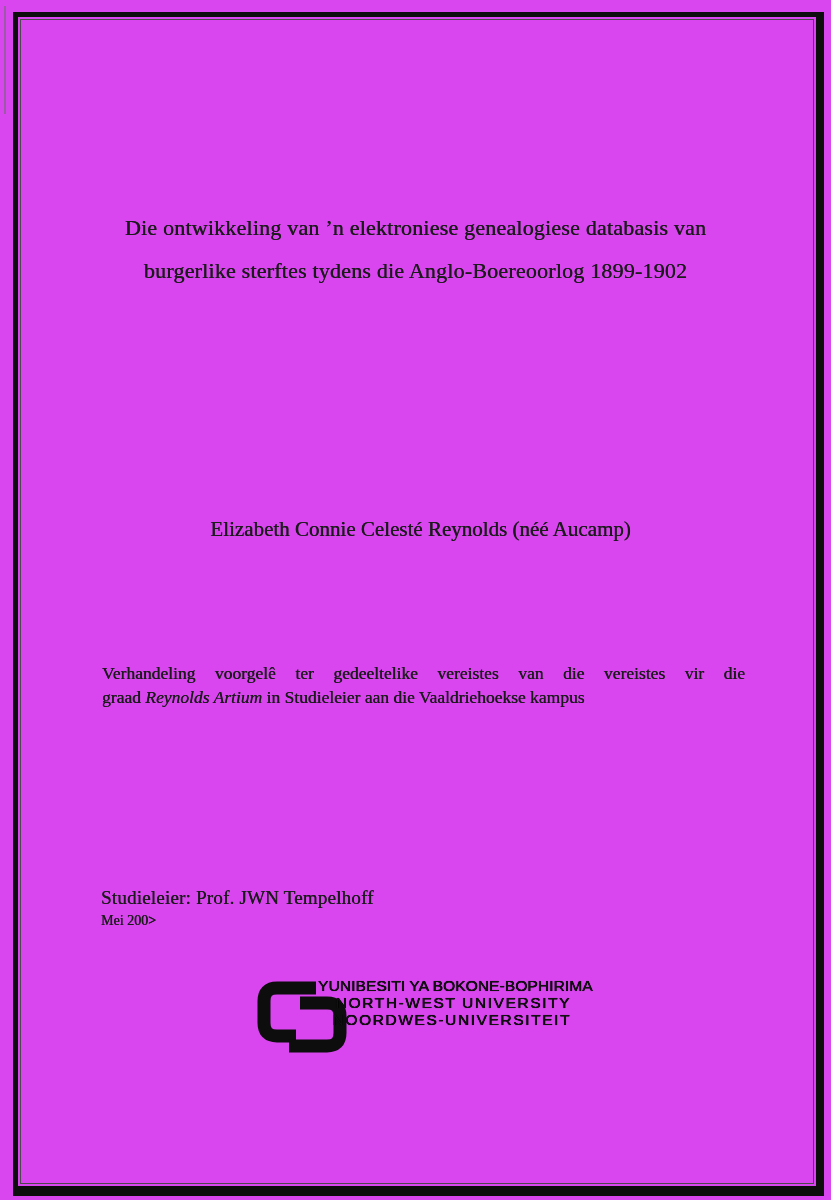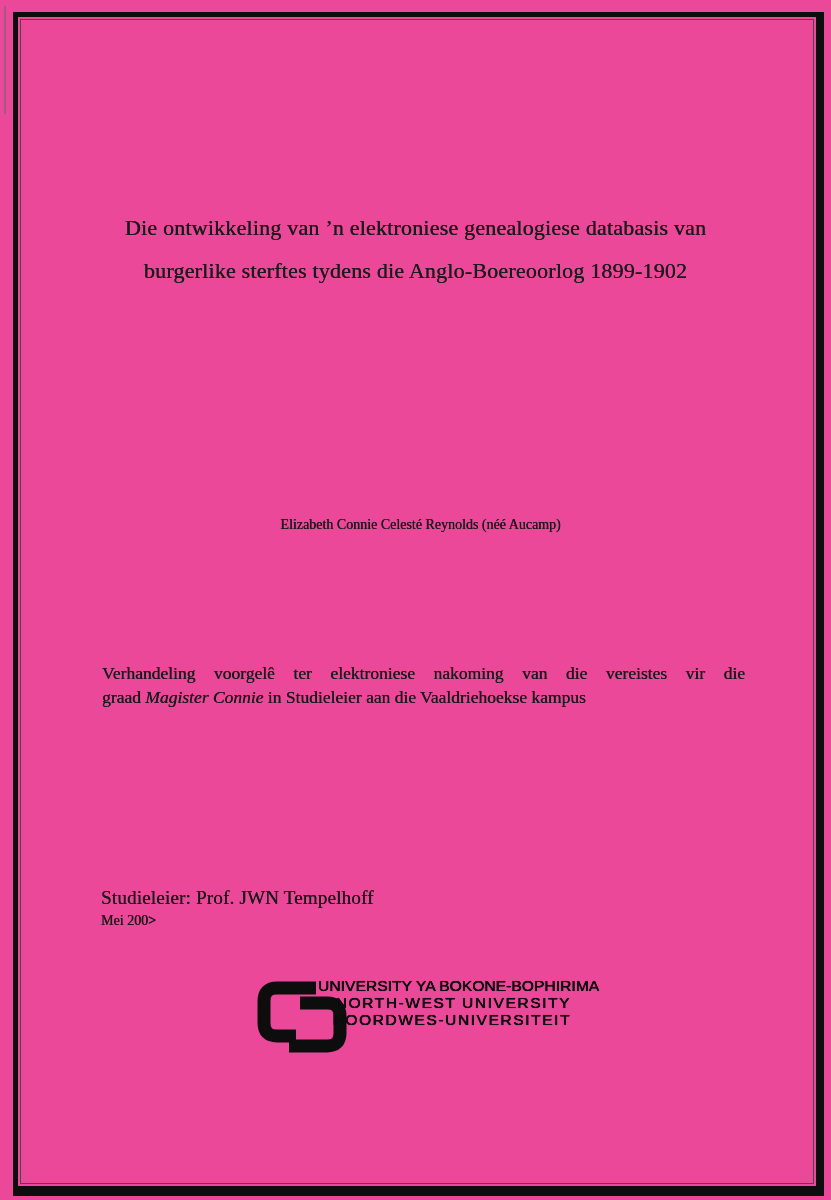--- a/index.html
+++ b/index.html
@@ -1,35 +1,35 @@
 <!DOCTYPE html>
 <html><head>
 <meta charset="utf-8">
 <style>
   html,body{margin:0;padding:0;background:#ffffff;}
   .page{
-    position:relative;width:831px;height:1200px;background:#ec4899;
+    position:relative;width:831px;height:1200px;background:#d946ef;
     font-family:"Liberation Serif",serif;color:#1b1b1b;overflow:hidden;
   }
   .scan-ink{text-shadow:0.35px 0 0 currentColor;}
   
   .frame{
     position:absolute;left:13px;top:12px;width:811px;height:1184px;
     box-sizing:border-box;border-style:solid;border-color:#0d0d0d;
     border-width:5px 8px 10px 5px;
   }
   .frame-inner{position:absolute;inset:2px;border:1.6px solid #4a4a4a;}
   .artifact{position:absolute;left:4px;top:6px;width:2px;height:108px;background:#6a6a6a;opacity:.55;}
   
   .title{
     position:absolute;left:0;right:0;top:206px;text-align:center;
     font-size:22px;line-height:43px;letter-spacing:0.2px;
   }
   .byline{position:absolute;left:8px;right:0;top:434px;text-align:center;font-size:18.5px;}
-  .author{position:absolute;left:10px;right:0;top:517px;text-align:center;font-size:14px;}
+  .author{position:absolute;left:10px;right:0;top:517px;text-align:center;font-size:21px;}
   
   .statement{position:absolute;left:102px;top:662px;width:643px;font-size:17.5px;line-height:23.5px;}
   .statement .just{text-align:justify;text-align-last:justify;}
   .it{font-style:italic;}
   .supervisor{position:absolute;left:101px;top:887px;font-size:19px;letter-spacing:0.2px;text-align:center;}
   .dateline{position:absolute;left:101px;top:913px;font-size:14px;}
   .date-glyph{font-weight:700;}
   
   .logo-mark{position:absolute;left:256px;top:979px;}
   .logo-text{
@@ -53,33 +53,33 @@
 
   <div class="title scan-ink">
     <div>Die ontwikkeling van ’n elektroniese genealogiese databasis van</div>
     <div>burgerlike sterftes tydens die Anglo-Boereoorlog 1899-1902</div>
   </div>
 
 
   <div class="author scan-ink">Elizabeth Connie Celesté Reynolds (néé Aucamp)</div>
 
   <div class="statement scan-ink">
-    <div class="just">Verhandeling voorgelê ter elektroniese nakoming van die vereistes vir die</div>
-    <div><span>graad </span><span class="it">Magister Connie</span><span> in Studieleier aan die Vaaldriehoekse kampus</span></div>
+    <div class="just">Verhandeling voorgelê ter gedeeltelike vereistes van die vereistes vir die</div>
+    <div><span>graad </span><span class="it">Reynolds Artium</span><span> in Studieleier aan die Vaaldriehoekse kampus</span></div>
   </div>
 
   <div class="supervisor scan-ink">Studieleier: Prof. JWN Tempelhoff</div>
 
   <div class="dateline scan-ink"><span>Mei 200</span><span class="date-glyph">&gt;</span></div>
 
   <div>
     <svg class="logo-mark" width="92" height="76" viewBox="0 0 92 76" aria-hidden="true">
       <path d="M 60 9 L 21 9 Q 8 9 8 22 L 8 44 Q 8 57 21 57 L 40 57" fill="none" stroke="#0d0d0d" stroke-width="13"></path>
       <path d="M 44 24 L 71 24 Q 84 24 84 37 L 84 54 Q 84 67 71 67 L 33 67" fill="none" stroke="#0d0d0d" stroke-width="13"></path>
     </svg>
     <div class="logo-text">
-      <div class="l1">UNIVERSITY YA BOKONE-BOPHIRIMA</div>
+      <div class="l1">YUNIBESITI YA BOKONE-BOPHIRIMA</div>
       <div class="l23">NORTH-WEST UNIVERSITY</div>
       <div class="l23">NOORDWES-UNIVERSITEIT</div>
     </div>
   </div>
 
 </div>
 
 </body></html>

